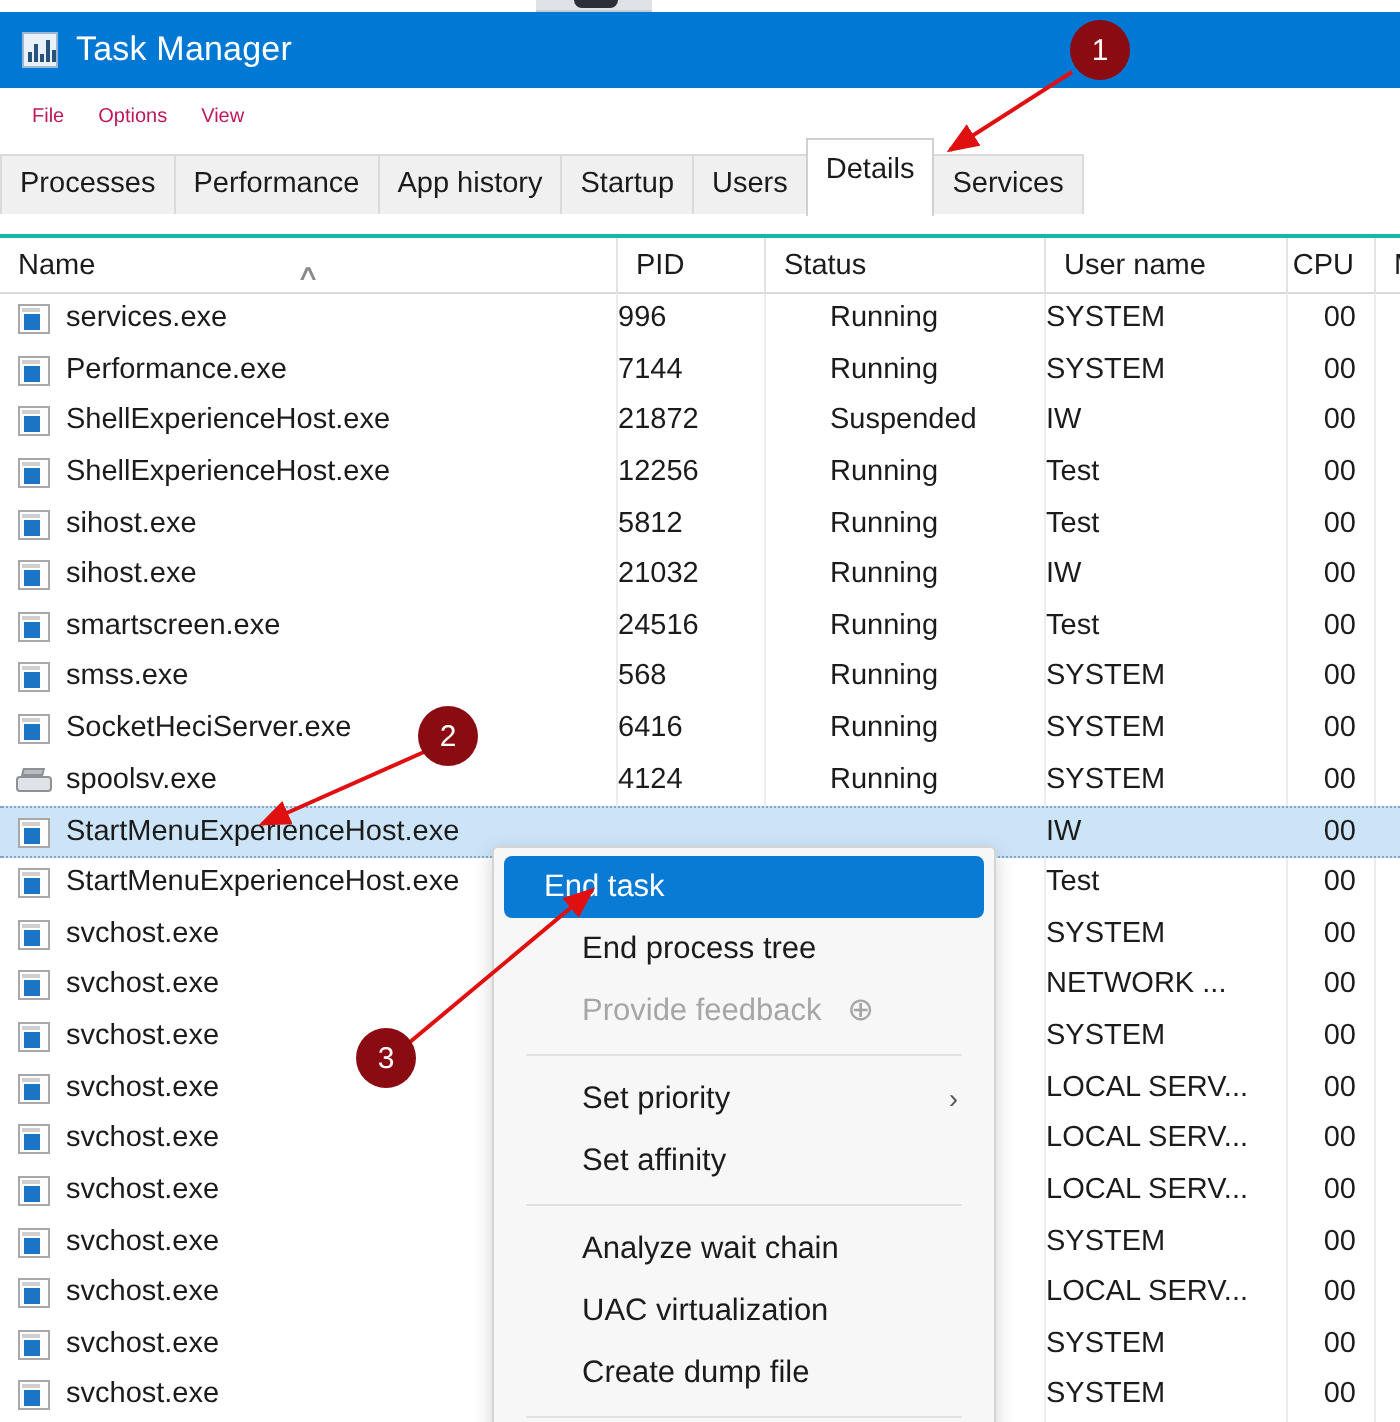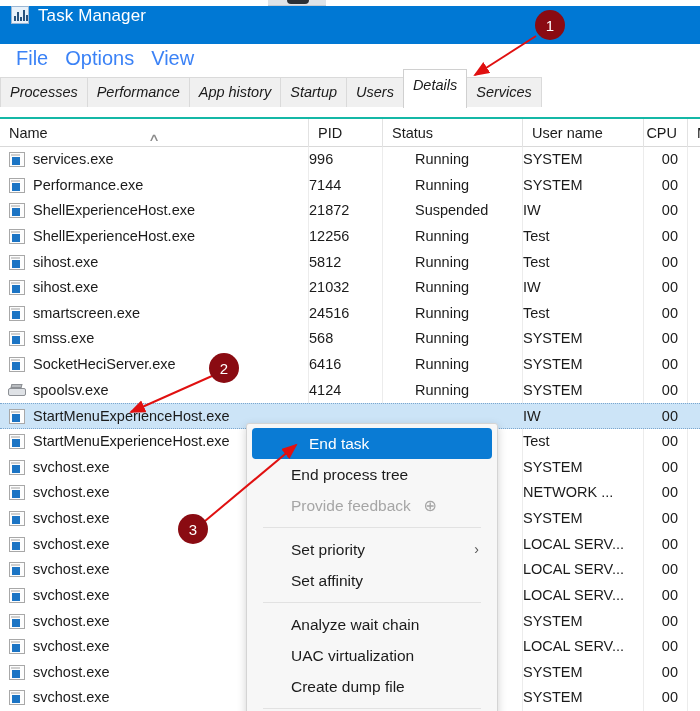--- a/index.html
+++ b/index.html
@@ -45,21 +45,21 @@
     background: #2b2f36;
     border-radius: 0 0 8px 8px;
   }
 
   .titlebar {
     position: absolute;
     left: 0; top: 6px;
     width: 700px; height: 38px;
     background: #0078d4;
     display: flex;
-    align-items: flex-start;
+    align-items: center;
     padding-left: 11px;
     box-sizing: border-box;
   }
   .tm-icon {
     width: 18px; height: 18px;
     background: #e8f1fa;
     border: 1px solid #9ab6d4;
     box-sizing: border-box;
     position: relative;
     margin-right: 9px;
@@ -90,34 +90,33 @@
     left: 0; top: 44px;
     width: 700px; height: 30px;
     background: #ffffff;
     display: flex;
     align-items: center;
     padding-left: 10px;
     box-sizing: border-box;
     border-bottom: 1px solid #ffffff;
   }
   .menubar .mi {
-    font-size: 20px;
-    color: #3b82f6;
+    font-size: 10px;
+    color: #be185d;
     padding: 2px 11px 2px 6px;
     cursor: default;
     white-space: nowrap;
   }
 
   
   .tabstrip {
     position: absolute;
     left: 0; top: 75px;
     width: 700px; height: 33px;
     background: #ffffff;
-    font-style: italic;
   }
   .tabstrip .tabs-row {
     position: absolute;
     left: 0; bottom: 0;
     height: 30px;
     display: flex;
     align-items: flex-end;
   }
   .tab {
     background: #f0f0f0;
@@ -290,21 +289,21 @@
     color: #1b1b1b;
     padding-left: 44px;
     white-space: nowrap;
     cursor: default;
   }
   .ctxitem.highlight {
     background: #0a7bd4;
     color: #ffffff;
     margin: 0 5px;
     border-radius: 4px;
-    padding-left: 57px;
+    padding-left: 20px;
   }
   .ctxitem.disabled { color: #a6a6a6; }
   .ctxitem .trail-icon {
     position: absolute;
     right: 60px; top: 0;
     font-size: 16px;
     color: #a6a6a6;
   }
   .ctxitem .submenu-arrow {
     position: absolute;

